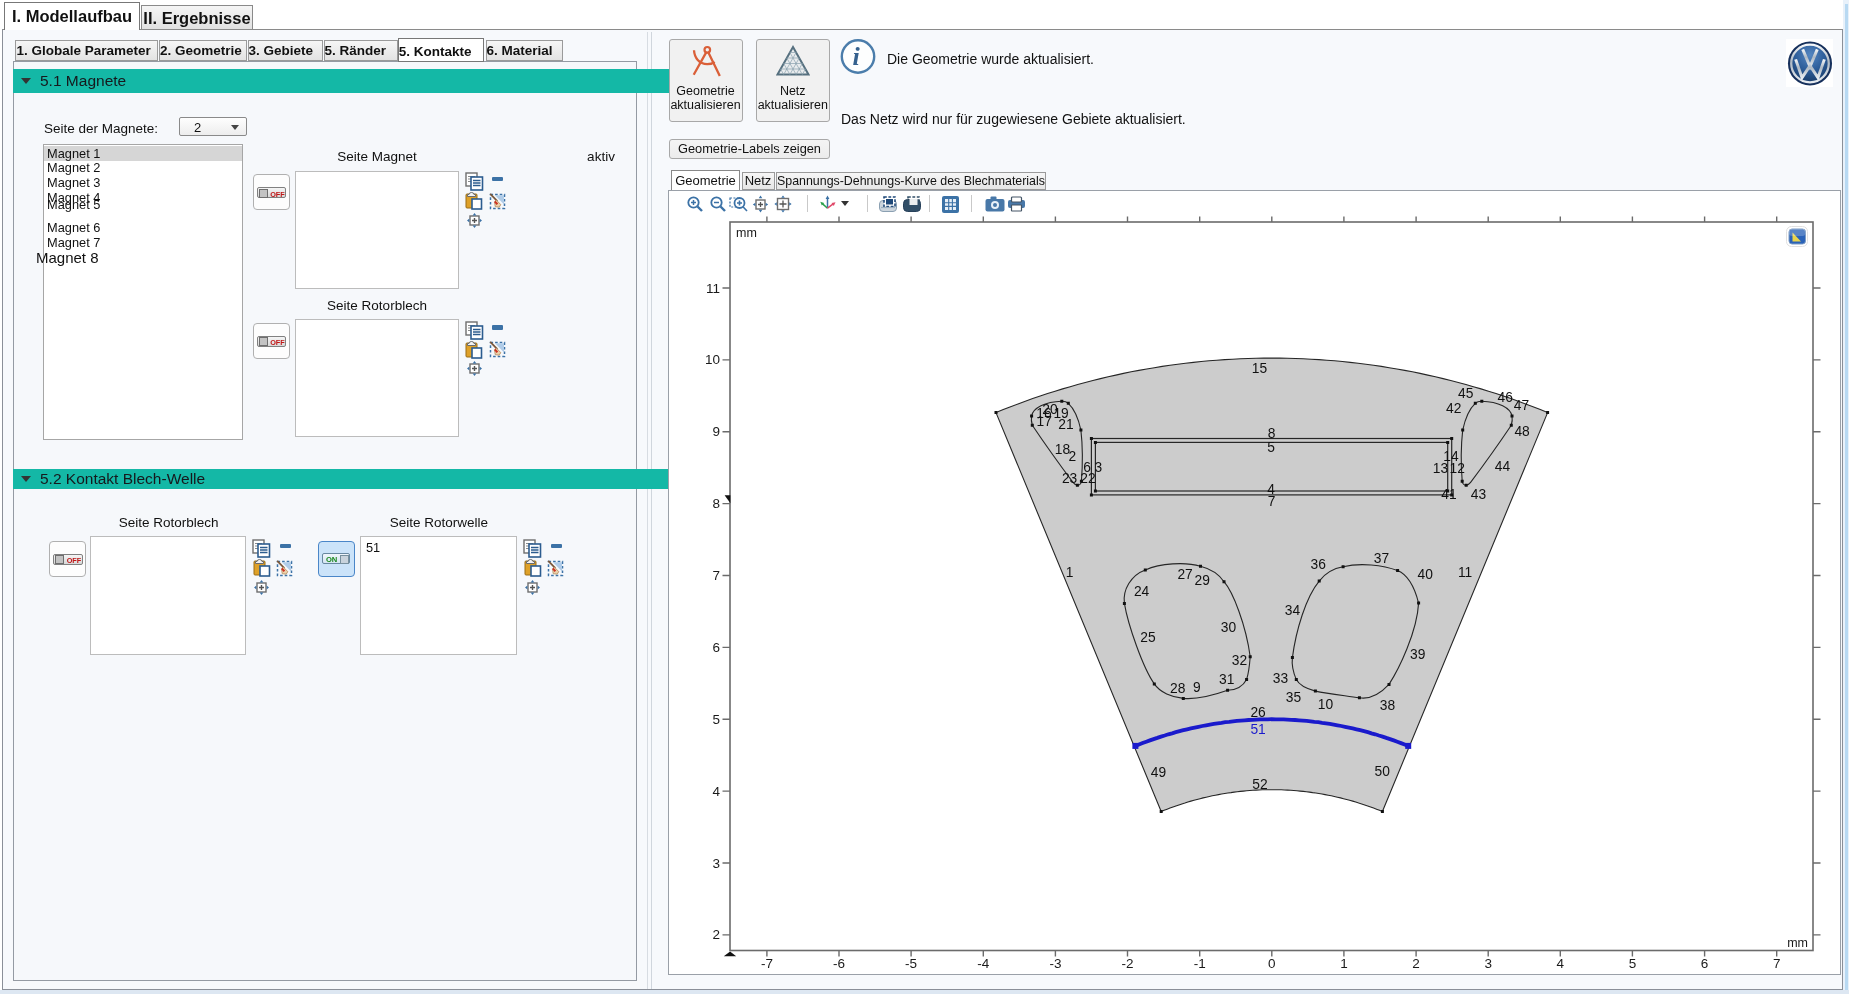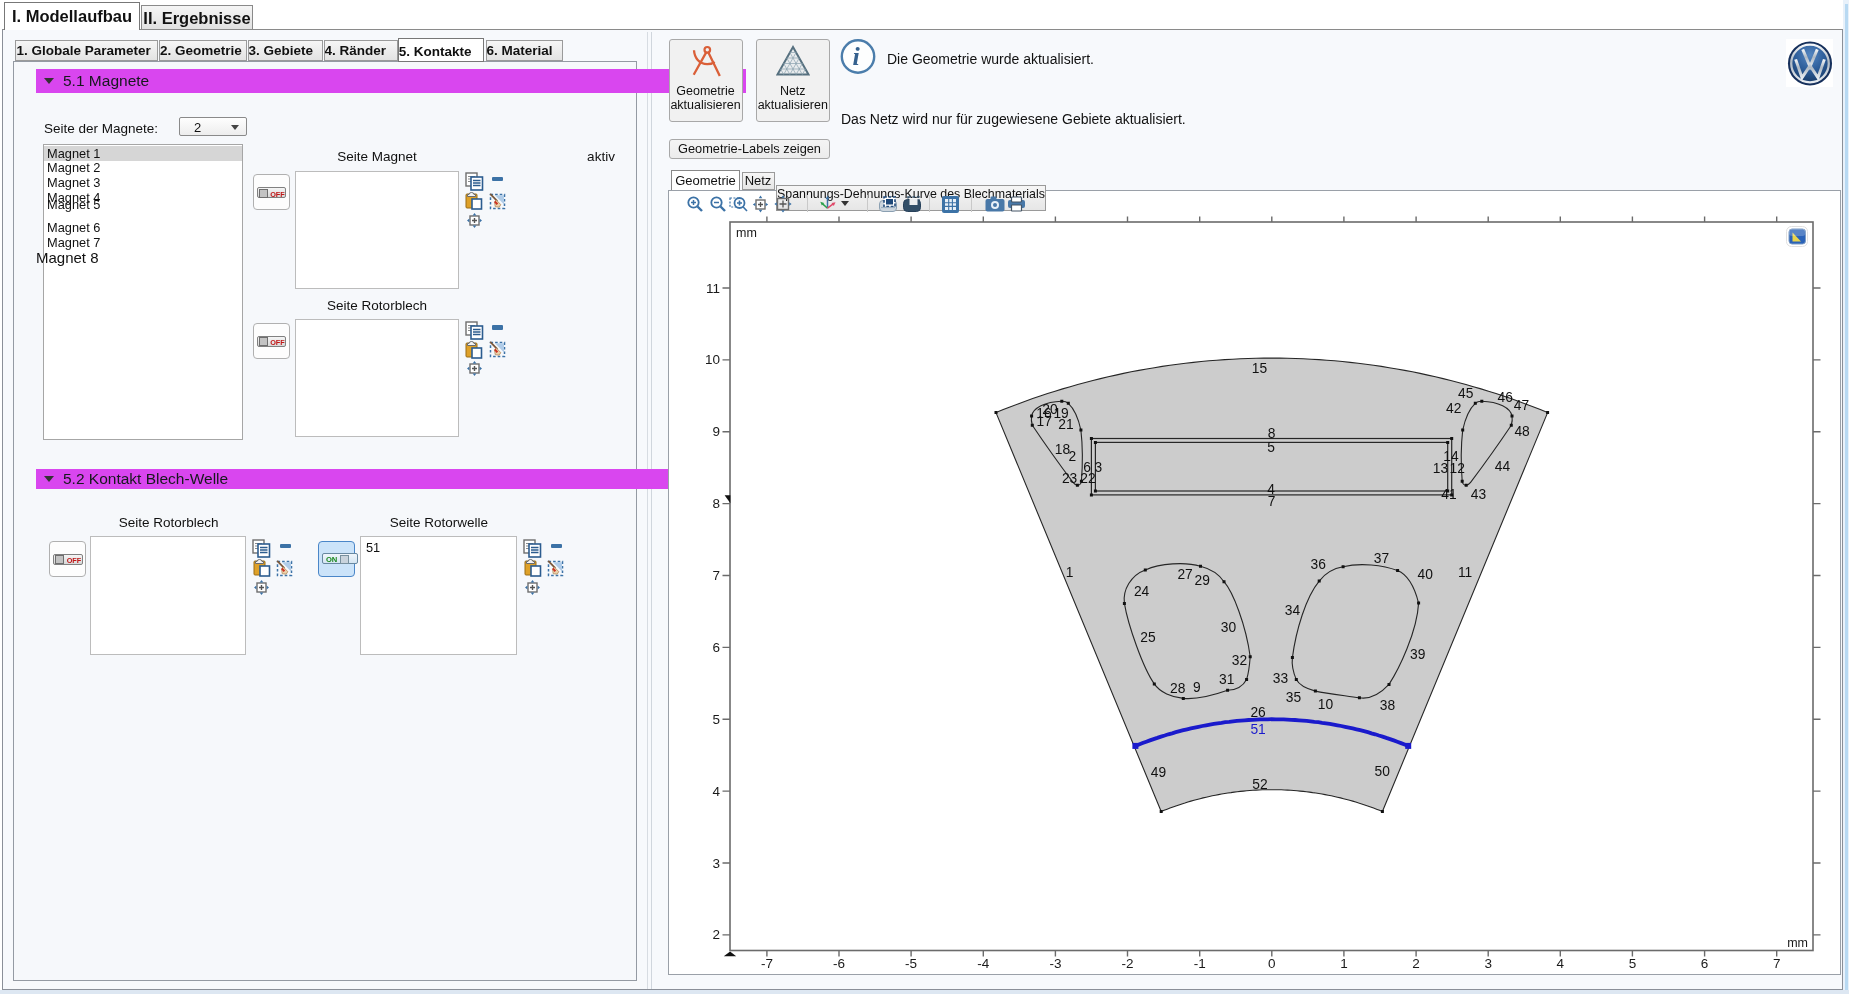--- a/index.html
+++ b/index.html
@@ -1,33 +1,33 @@
 <!DOCTYPE html>
 <html><head><meta charset="utf-8"><style>
 *{margin:0;padding:0;box-sizing:border-box}
 html,body{width:1849px;height:994px;background:#fff;font-family:"Liberation Sans",sans-serif;overflow:hidden;position:relative;-webkit-font-smoothing:antialiased}
 .abs{position:absolute}
 .tabmain{position:absolute;top:2px;height:28px;font-weight:bold;font-size:16.5px;line-height:27px;text-align:center;border:1px solid #8a8a8a;border-bottom:none;color:#111;white-space:nowrap}
 .subtab{position:absolute;height:21px;font-weight:bold;font-size:13.5px;line-height:20px;border:1px solid #9a9a9a;color:#111;background:linear-gradient(#f6f6f6,#e3e3e3);white-space:nowrap;overflow:hidden}
 .ptab{position:absolute;font-size:13px;line-height:21px;text-align:center;border:1px solid #9a9a9a;color:#111;white-space:nowrap;overflow:hidden}
 .lbl{position:absolute;font-size:13.5px;color:#111;white-space:nowrap}
 .box{position:absolute;background:#fff;border:1px solid #bcbcbc}
-.secbar{position:absolute;left:36px;width:710px;height:24px;background:#d946ef;color:#16191d;font-size:15.5px;line-height:24px}
+.secbar{position:absolute;left:13px;width:710px;height:24px;background:#14b8a6;color:#16191d;font-size:15.5px;line-height:24px}
 .btn{position:absolute;background:linear-gradient(#f4f4f4,#ececec);border:1px solid #a8a8a8;border-radius:3px;color:#111;text-align:center}
 </style></head><body>
 <div class="tabmain" style="left:4px;width:136px;background:#fff;z-index:3;border-color:#777">I. Modellaufbau</div>
 <div class="tabmain" style="left:141px;width:112px;top:5px;height:25px;line-height:24px;background:linear-gradient(#f5f5f5,#e0e0e0)">II. Ergebnisse</div>
 <div class="abs" style="left:2px;top:29px;width:1841px;height:961px;background:#f7f9fc;border:1px solid #8a8f98;border-top:1.5px solid #8a8a8a"></div>
 <div class="abs" style="left:1843px;top:0;width:6px;height:994px;background:#e8f1fa"></div>
 <div class="abs" style="left:1845px;top:4px;width:3px;height:988px;background:#b8d9f2"></div>
 <div class="abs" style="left:0px;top:990px;width:1849px;height:4px;background:#dde7f2"></div>
 <div class="subtab" style="left:15.4px;top:40px;width:143px">1. Globale Parameter</div>
 <div class="subtab" style="left:159px;top:40px;width:87.7px">2. Geometrie</div>
 <div class="subtab" style="left:247.6px;top:40px;width:75px">3. Gebiete</div>
-<div class="subtab" style="left:323.5px;top:40px;width:74px">4. Ränder</div>
+<div class="subtab" style="left:323.5px;top:40px;width:74px">5. Ränder</div>
 <div class="subtab" style="left:397.8px;top:37.5px;width:86px;height:24.5px;line-height:25px;background:#fff;z-index:3;border-color:#777">5. Kontakte</div>
 <div class="subtab" style="left:485.5px;top:40px;width:77px">6. Material</div>
 <div class="abs" style="left:13px;top:61px;width:624px;height:920px;background:#f6f8fb;border:1px solid #949aa3"></div>
 <div class="abs" style="left:646.5px;top:32px;width:1px;height:957px;background:#d7dce2"></div>
 <div class="abs" style="left:651px;top:32px;width:1px;height:957px;background:#d0d6dd"></div>
 <div class="secbar" style="top:69px"><span style="display:inline-block;margin:0 9px 2px 8px;width:0;height:0;border-left:5px solid transparent;border-right:5px solid transparent;border-top:6px solid #333;vertical-align:middle"></span>5.1 Magnete</div>
 <div class="lbl" style="left:44px;top:121px">Seite der Magnete:</div>
 <div class="abs" style="left:179px;top:117px;width:68px;height:19px;border:1px solid #8a8a8a;border-radius:2px;background:linear-gradient(#fefefe,#ededed)">
     <div style="position:absolute;left:14px;top:1.5px;font-size:13px;color:#111">2</div>
     <div style="position:absolute;right:7px;top:7px;width:0;height:0;border-left:4.5px solid transparent;border-right:4.5px solid transparent;border-top:5px solid #444"></div>
@@ -146,21 +146,21 @@
 <rect x="4" y="4" width="9" height="9" fill="#fff" stroke="#6e6e6e" stroke-width="1.4"></rect>
 <path d="M8.5,6 v5 M6,8.5 h5" stroke="#555" stroke-width="1.4"></path>
 <path d="M8.5,1 l1.9,2.4 h-3.8 z" fill="#3c72a6"></path>
 <path d="M8.5,16 l1.9,-2.4 h-3.8 z" fill="#3c72a6"></path>
 <path d="M1,8.5 l2.4,-1.9 v3.8 z" fill="#3c72a6"></path>
 <path d="M16,8.5 l-2.4,-1.9 v3.8 z" fill="#3c72a6"></path>
   </svg>
 <div class="box" style="left:359.5px;top:536.1px;width:157.7px;height:119px"></div>
 <div class="lbl" style="left:366px;top:539.5px;font-size:12.8px">51</div>
 <div style="position:absolute;left:317.9px;top:540.5px;width:37px;height:36px;background:#cbe3f9;border:1.5px solid #4a86c8;border-radius:4px">
-<div style="position:absolute;left:3px;top:11.5px;width:36px;height:11px;border:1px solid #6888a0;border-radius:2px;background:linear-gradient(#f0f6fb,#d5e5f2)">
+<div style="position:absolute;left:3px;top:11.5px;width:28px;height:11px;border:1px solid #6888a0;border-radius:2px;background:linear-gradient(#f0f6fb,#d5e5f2)">
 <div style="position:absolute;left:3px;top:1.2px;font-size:7.6px;font-weight:bold;color:#18871c;white-space:nowrap">ON</div>
 <div style="position:absolute;left:17px;top:0.5px;width:9px;height:9px;background:#c9d3dc;border:1px solid #78909e"></div>
     </div>
   </div>
 <svg style="position:absolute;left:523.4px;top:539.3px" width="19" height="19" viewBox="0 0 19 19">
 <rect x="1" y="1" width="11" height="13" fill="#fff" stroke="#6e6e6e" stroke-width="1.4"></rect>
 <path d="M3,4.5 h7 M3,7 h7 M3,9.5 h5" stroke="#8a8a8a" stroke-width="1.1"></path>
 <rect x="6" y="5" width="11.5" height="13" fill="#fff" stroke="#2c5c8f" stroke-width="1.6"></rect>
 <path d="M8,8.5 h7.5 M8,11 h7.5 M8,13.5 h7.5" stroke="#2c5c8f" stroke-width="1.3"></path>
   </svg>
@@ -201,21 +201,21 @@
 <svg class="abs" style="left:839px;top:38px" width="38" height="38" viewBox="0 0 38 38">
 <circle cx="19" cy="18.5" r="16.2" fill="#fdfefe" stroke="#4b7dab" stroke-width="2.4"></circle>
 <text x="17" y="27" font-family="Liberation Serif, serif" font-style="italic" font-weight="bold" font-size="26" fill="#35618e" text-anchor="middle">i</text>
 </svg>
 <div class="lbl" style="left:887px;top:51px;font-size:14px">Die Geometrie wurde aktualisiert.</div>
 <div class="lbl" style="left:841px;top:111px;font-size:14px">Das Netz wird nur für zugewiesene Gebiete aktualisiert.</div>
 <div class="btn" style="left:669px;top:139px;width:161px;height:20px;font-size:12.8px;line-height:17px">Geometrie-Labels zeigen</div>
 <div class="abs" style="left:668px;top:190px;width:1172.5px;height:785px;background:#fff;border:1px solid #9aa0a8"></div>
 <div class="ptab" style="left:671px;top:170.3px;width:69px;height:20.2px;line-height:19px;background:#fff;z-index:3;border-color:#888;border-bottom:none">Geometrie</div>
 <div class="ptab" style="left:741.5px;top:172.3px;width:33px;height:18px;line-height:16.5px;background:linear-gradient(#f6f6f6,#e6e6e6)">Netz</div>
-<div class="ptab" style="left:776px;top:185px;width:270px;height:26px;line-height:16.5px;background:linear-gradient(#f6f6f6,#e6e6e6);font-size:12.4px">Spannungs-Dehnungs-Kurve des Blechmaterials</div>
+<div class="ptab" style="left:776px;top:172px;width:270px;height:18px;line-height:16.5px;background:linear-gradient(#f6f6f6,#e6e6e6);font-size:12.4px">Spannungs-Dehnungs-Kurve des Blechmaterials</div>
 <svg class="abs" style="left:686px;top:195px" width="18" height="18" viewBox="0 0 18 18">
 <circle cx="7.5" cy="7.5" r="5.2" fill="none" stroke="#3c72a6" stroke-width="1.8"></circle>
 <path d="M11.5,11.5 L16,16" stroke="#3c72a6" stroke-width="2.4"></path>
     <path d="M5,7.5 h5 M7.5,5 v5" stroke="#3c72a6" stroke-width="1.5"></path>
   </svg>
 <svg class="abs" style="left:708.5px;top:195px" width="18" height="18" viewBox="0 0 18 18">
 <circle cx="7.5" cy="7.5" r="5.2" fill="none" stroke="#3c72a6" stroke-width="1.8"></circle>
 <path d="M11.5,11.5 L16,16" stroke="#3c72a6" stroke-width="2.4"></path>
     <path d="M5,7.5 h5" stroke="#3c72a6" stroke-width="1.5"></path>
   </svg>

